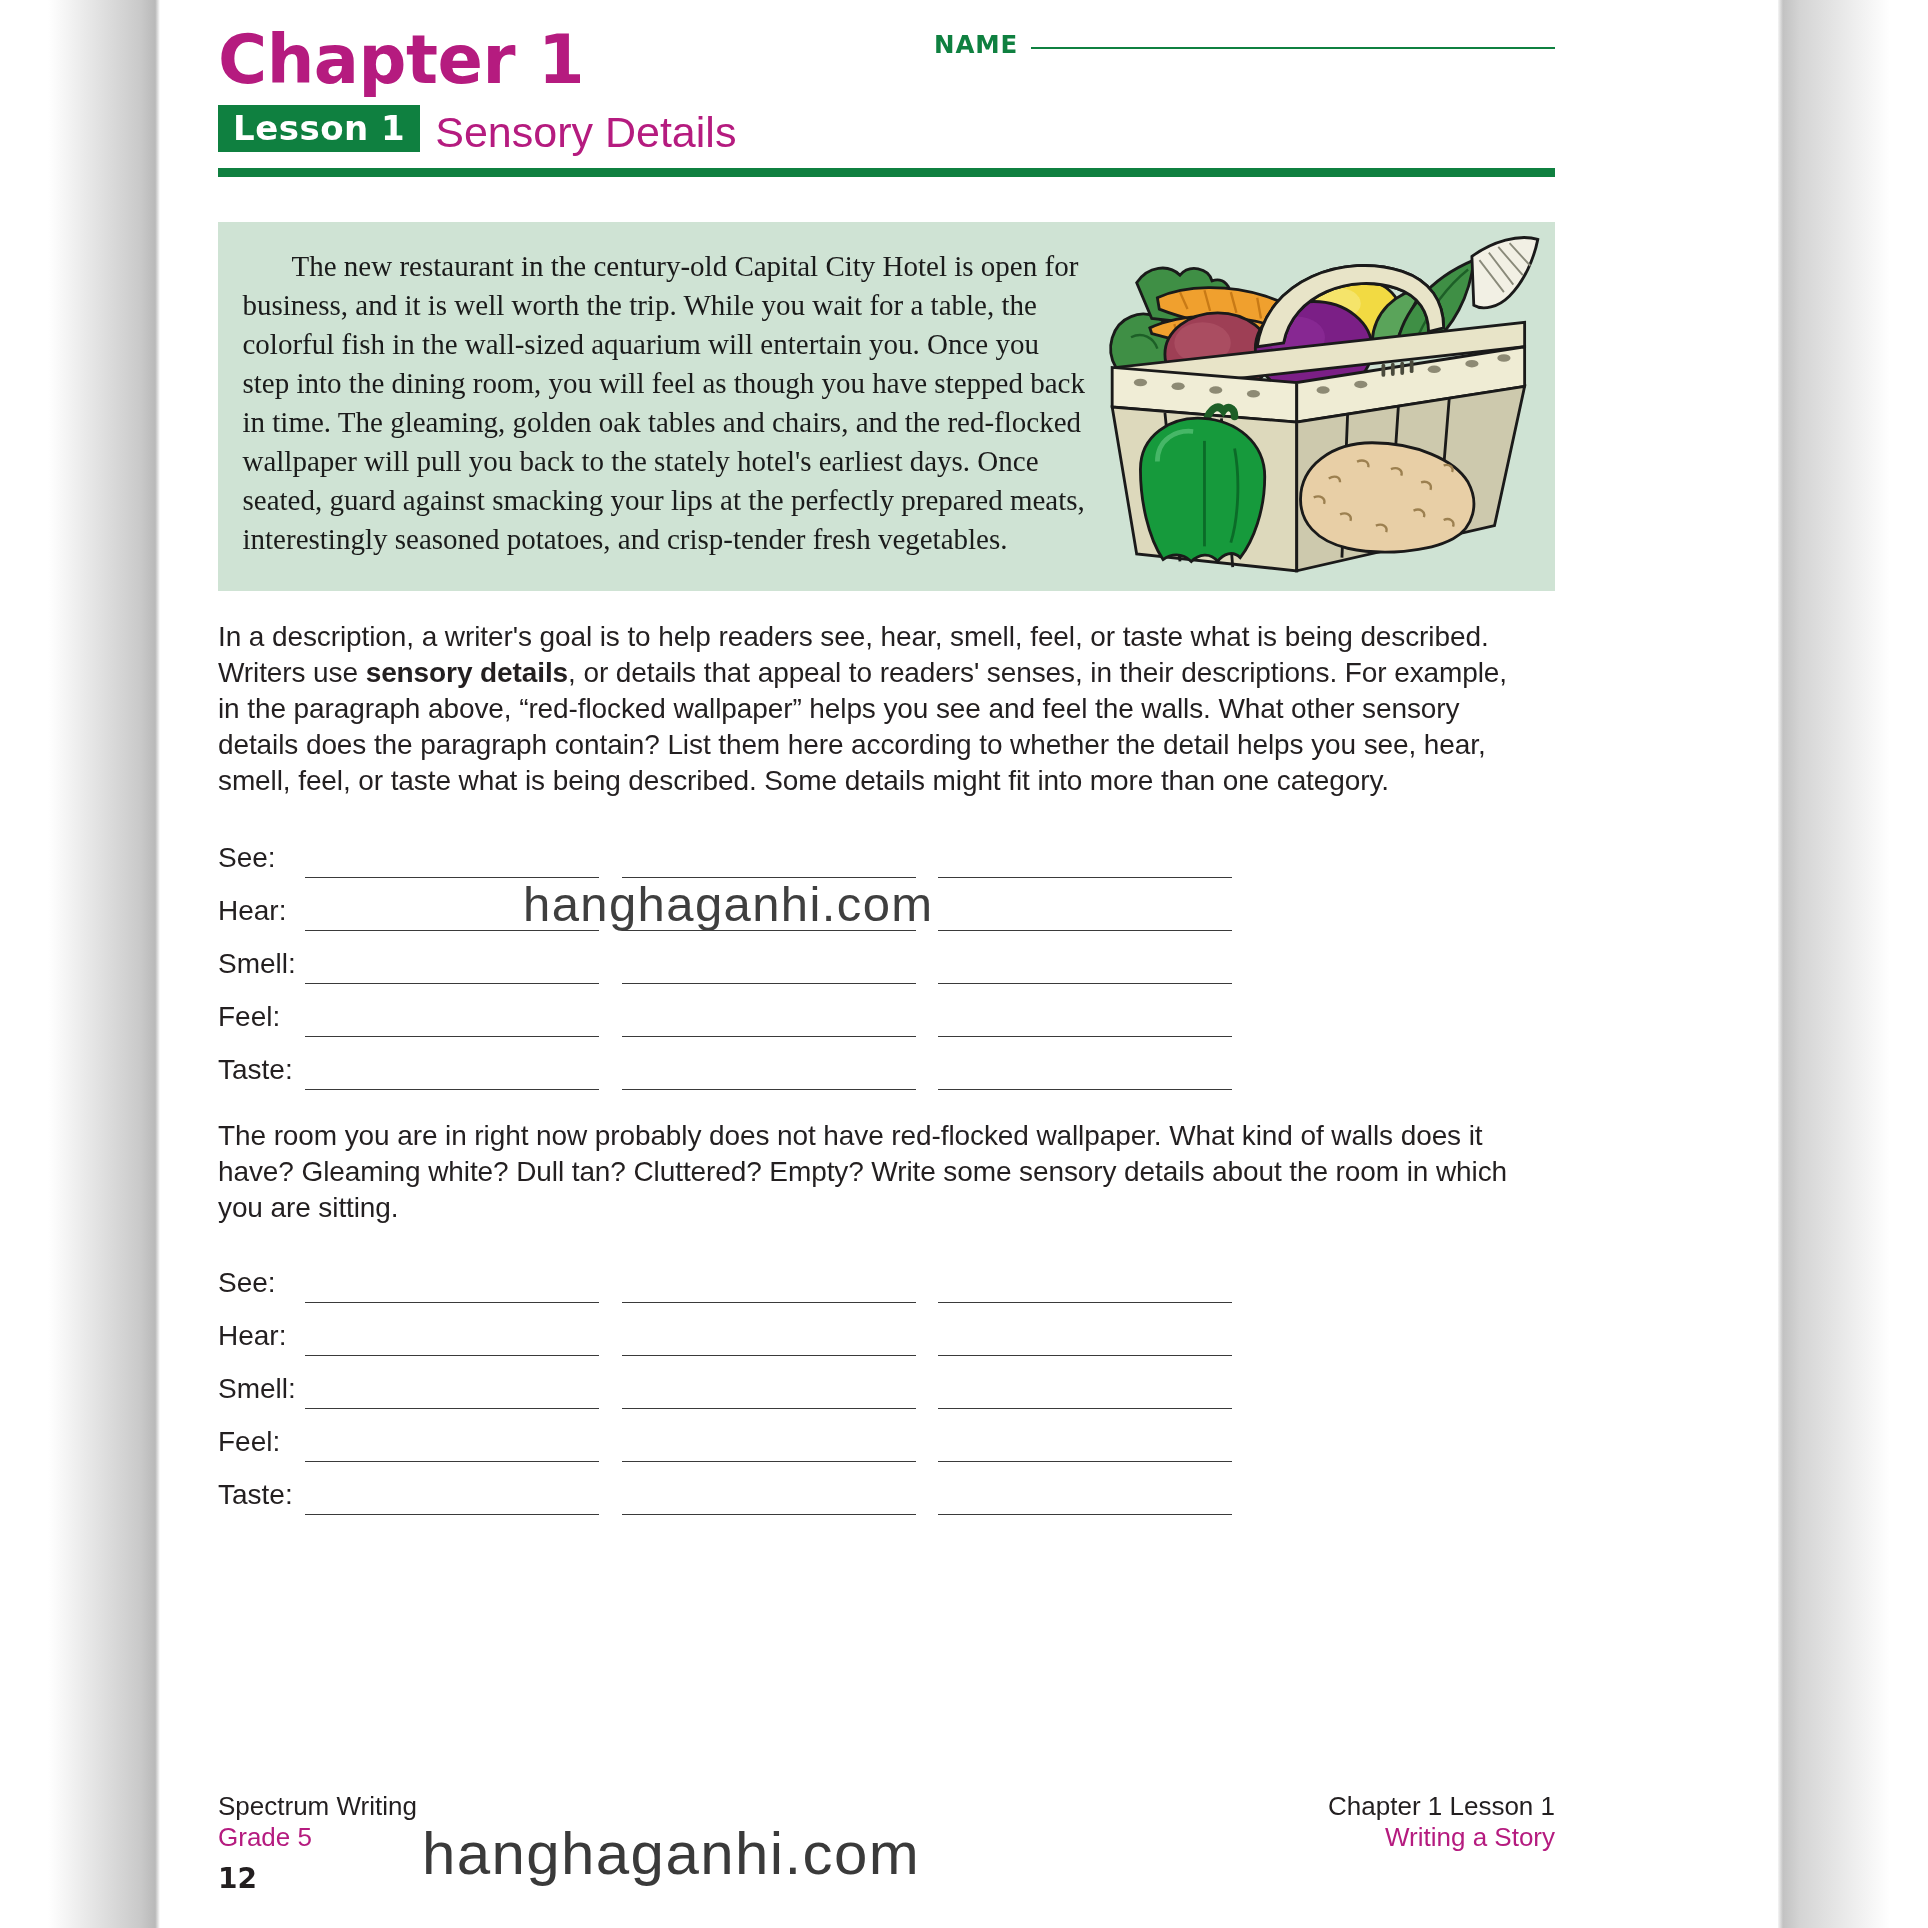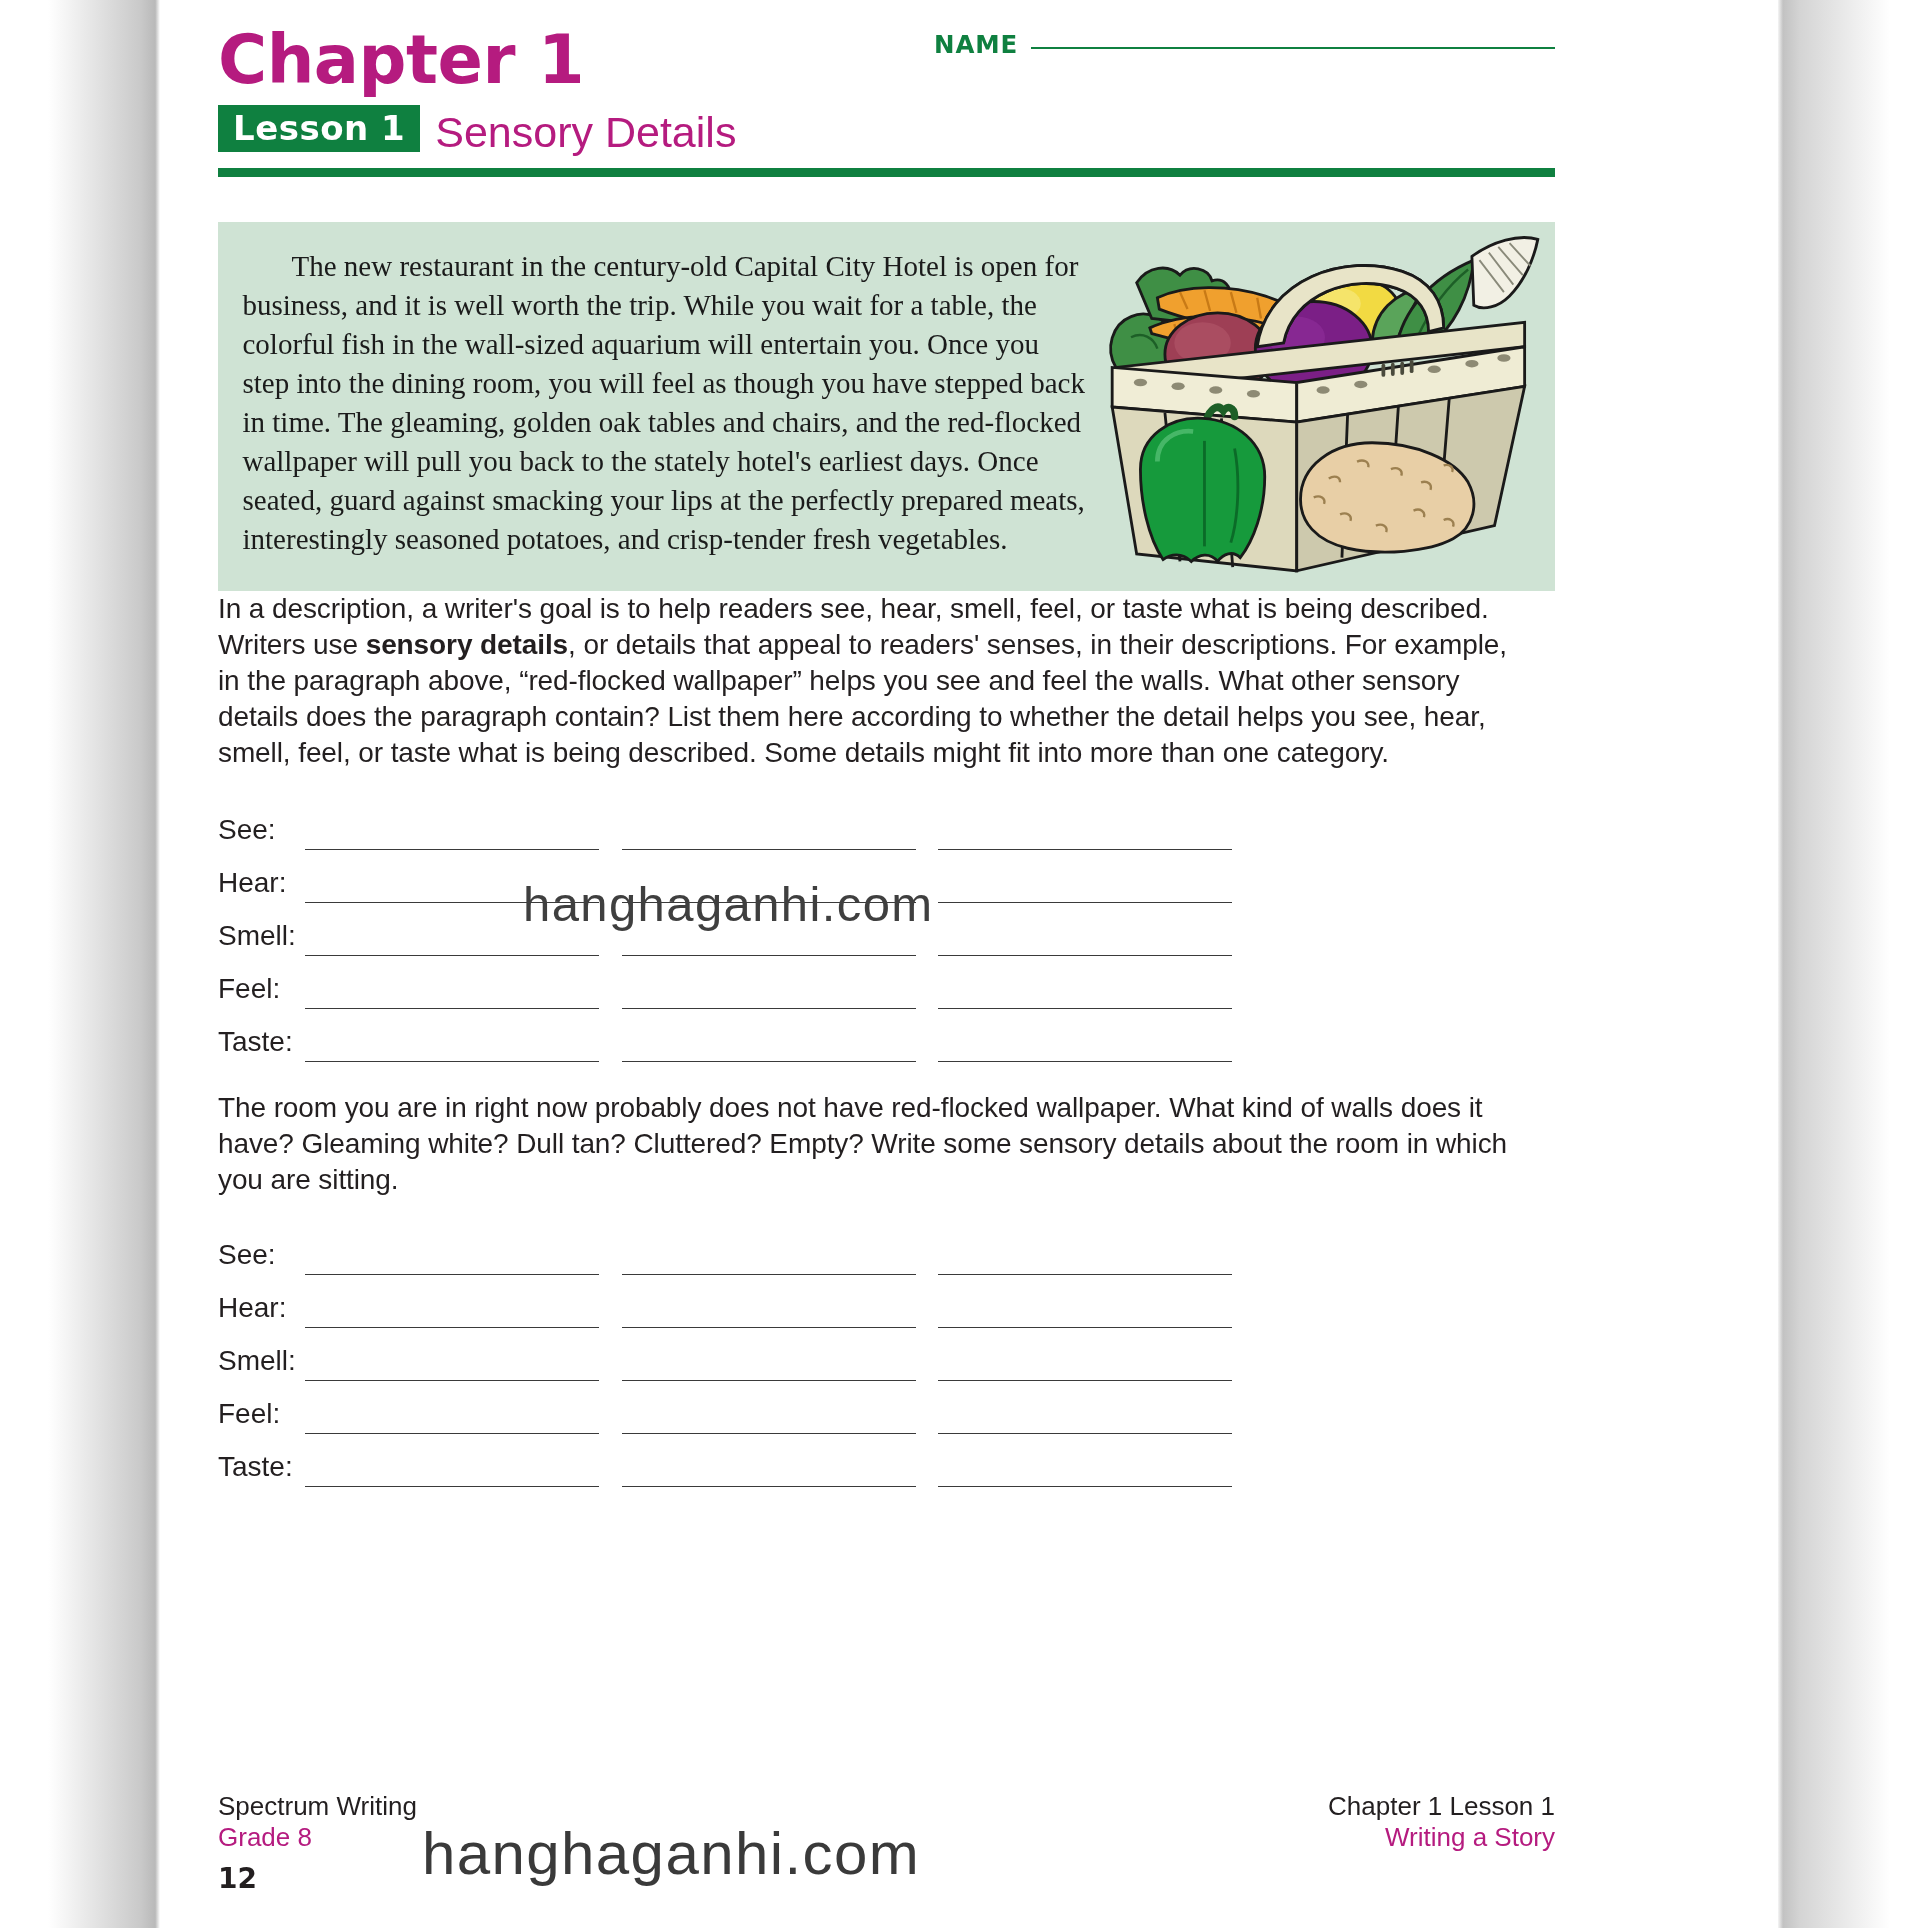--- a/index.html
+++ b/index.html
@@ -161,20 +161,21 @@
 
   
   .body-par {
     font-family: "Liberation Sans", sans-serif;
     font-size: 28px;
     line-height: 1.285;
     color: #231f20;
     letter-spacing: -0.1px;
   }
   .par-intro {
+    margin-top: 28px;
     width: 1318px;
   }
   .par-room {
     margin-top: 28px;
     width: 1299px;
   }
   .body-par b {
     font-weight: bold;
   }
 
@@ -459,21 +460,21 @@
         <span class="line-label">Taste:</span>
         <span class="blank"></span>
         <span class="blank"></span>
         <span class="blank"></span>
       </div>
     </div>
 
     <div class="footer">
       <div class="footer-left">
         <div class="footer-series">Spectrum Writing</div>
-        <div class="footer-grade">Grade 8</div>
+        <div class="footer-grade">Grade 5</div>
         <div class="footer-pageno">12</div>
       </div>
       <div class="footer-right">
         <div class="footer-chapter">Chapter 1 Lesson 1</div>
         <div class="footer-unit">Writing a Story</div>
       </div>
     </div>
 
   </div>
 

